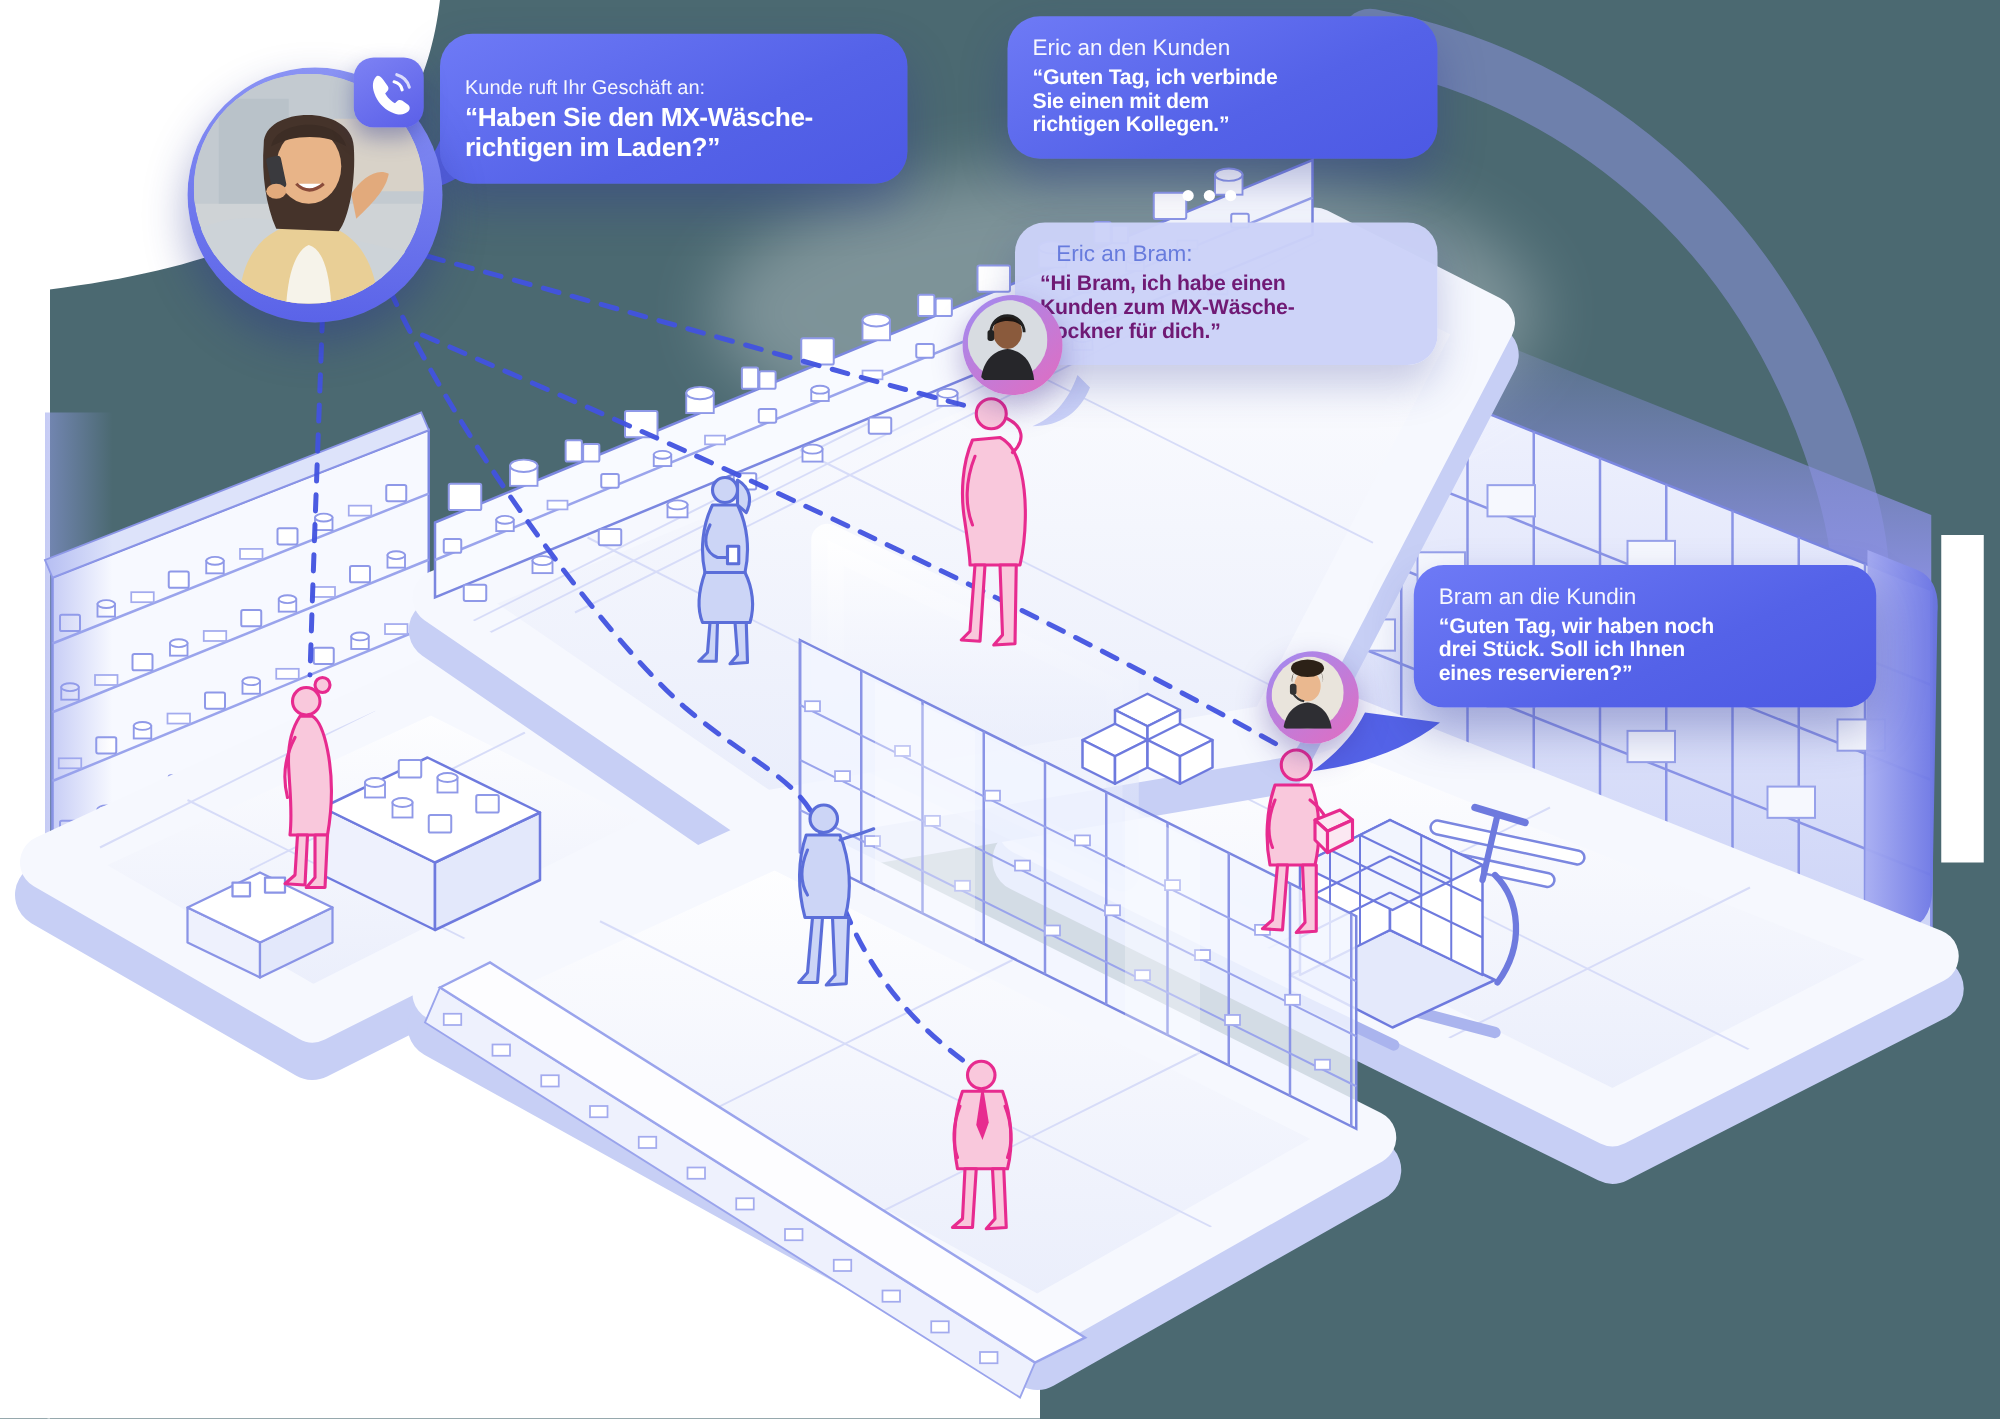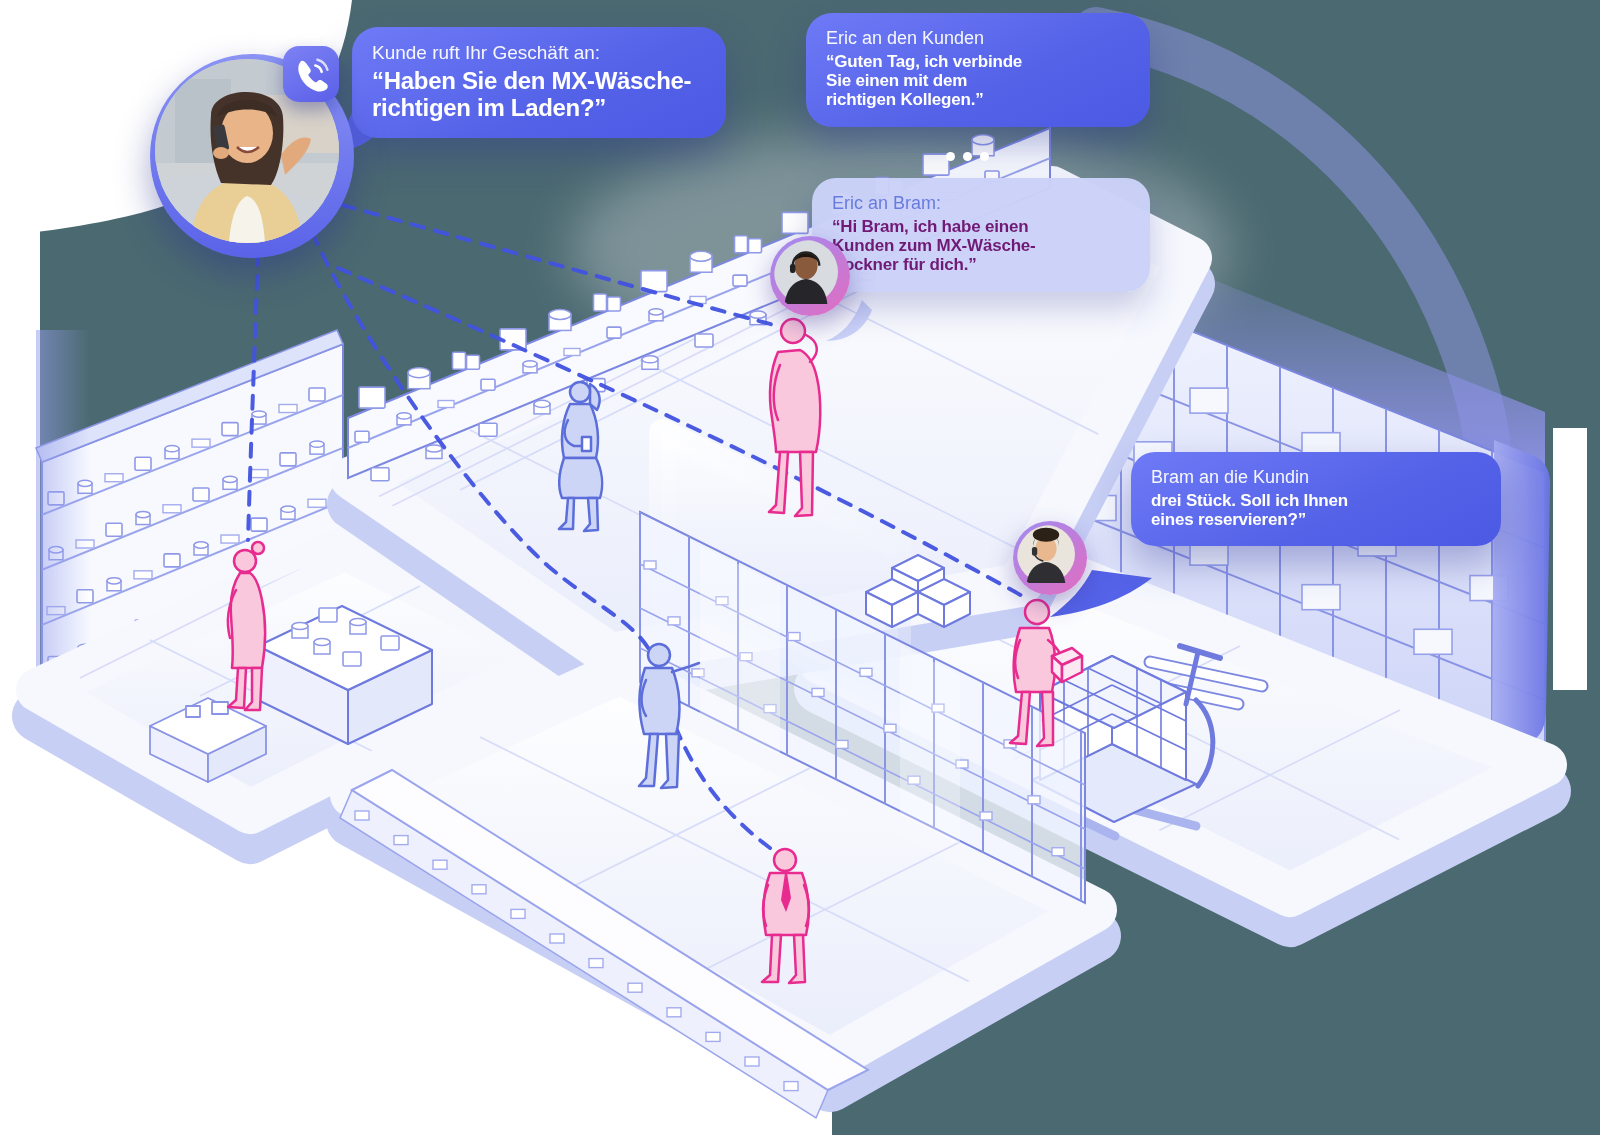--- a/index.html
+++ b/index.html
@@ -4,25 +4,25 @@
 <style>
   html,body{margin:0;padding:0;background:#4b6971;}
   .stage{position:relative;width:1600px;height:1135px;overflow:hidden;background:#4b6971;font-family:"Liberation Sans",sans-serif;}
   #scene{position:absolute;left:0;top:0;z-index:1;}
   .bubble{position:absolute;border-radius:26px;color:#fff;padding:15px 20px 17px;z-index:3;
           box-shadow:0 18px 36px rgba(45,55,150,.35);}
   .bubble .hd{font-size:18px;font-weight:400;opacity:.95;margin-bottom:3px;white-space:nowrap;}
   .bubble .ln{font-size:17px;font-weight:700;line-height:1.13;letter-spacing:-.2px;white-space:nowrap;}
   .blue{background:linear-gradient(155deg,#6e7af6 0%,#5462e8 60%,#4c59e4 100%);}
   .light{background:rgba(203,210,248,.97);box-shadow:0 16px 32px rgba(45,55,150,.25);}
-  .light .hd{color:#6277dc;}
+  .light .hd{color:#6277dc;margin-left:13px;}
   .light .ln{color:#701a75;}
   .b1{left:352px;top:27px;width:334px;}
-  .b1 .hd{font-size:19px;}
-  .b1 .ln{font-size:24px;letter-spacing:-.3px;}
+  .b1 .hd{font-size:16px;margin-top:20px;}
+  .b1 .ln{font-size:21px;letter-spacing:-.3px;}
   .b2{left:806px;top:13px;width:304px;}
   .b3{left:812px;top:178px;width:298px;border-radius:24px;}
   .b4{left:1131px;top:452px;width:330px;border-radius:24px;}
   .typing{position:absolute;left:946px;top:152px;display:flex;gap:8px;z-index:3;}
   .typing i{width:9px;height:9px;border-radius:50%;background:#fff;display:block;}
   .avatar{position:absolute;border-radius:50%;padding:4px;z-index:4;
           background:linear-gradient(140deg,#9f8cf2,#e26cc0);
           box-shadow:0 10px 24px rgba(60,40,140,.35);}
   .avatar .ph{width:100%;height:100%;border-radius:50%;overflow:hidden;display:block;}
   .photo-ring{position:absolute;left:150px;top:54px;width:194px;height:194px;border-radius:50%;padding:5px;z-index:4;
@@ -534,20 +534,21 @@
 
 <div class="bubble light b3">
   <div class="hd">Eric an Bram:</div>
   <div class="ln">“Hi Bram, ich habe einen</div>
   <div class="ln">Kunden zum MX-Wäsche-</div>
   <div class="ln">trockner für dich.”</div>
 </div>
 
 <div class="bubble blue b4">
   <div class="hd">Bram an die Kundin</div>
+  <div class="ln">“Guten Tag, wir haben noch</div>
   <div class="ln">drei Stück. Soll ich Ihnen</div>
   <div class="ln">eines reservieren?”</div>
 </div>
 
 <div class="avatar" style="left:770px;top:236px;width:72px;height:72px;" aria-label="eric-headset-photo">
   <span class="ph"><svg viewBox="0 0 72 72" width="64" height="64">
     <circle cx="36" cy="36" r="36" fill="#d8dce1"></circle>
     <path d="M12,72 C14,53 25,45 36,44 C47,45 58,53 60,72 Z" fill="#26262a"></path>
     <ellipse cx="36" cy="29" rx="13" ry="15" fill="#8a5a3c"></ellipse>
     <path d="M22,25 C21,11 51,11 50,25 C45,17 27,17 22,25 Z" fill="#1c1512"></path>

